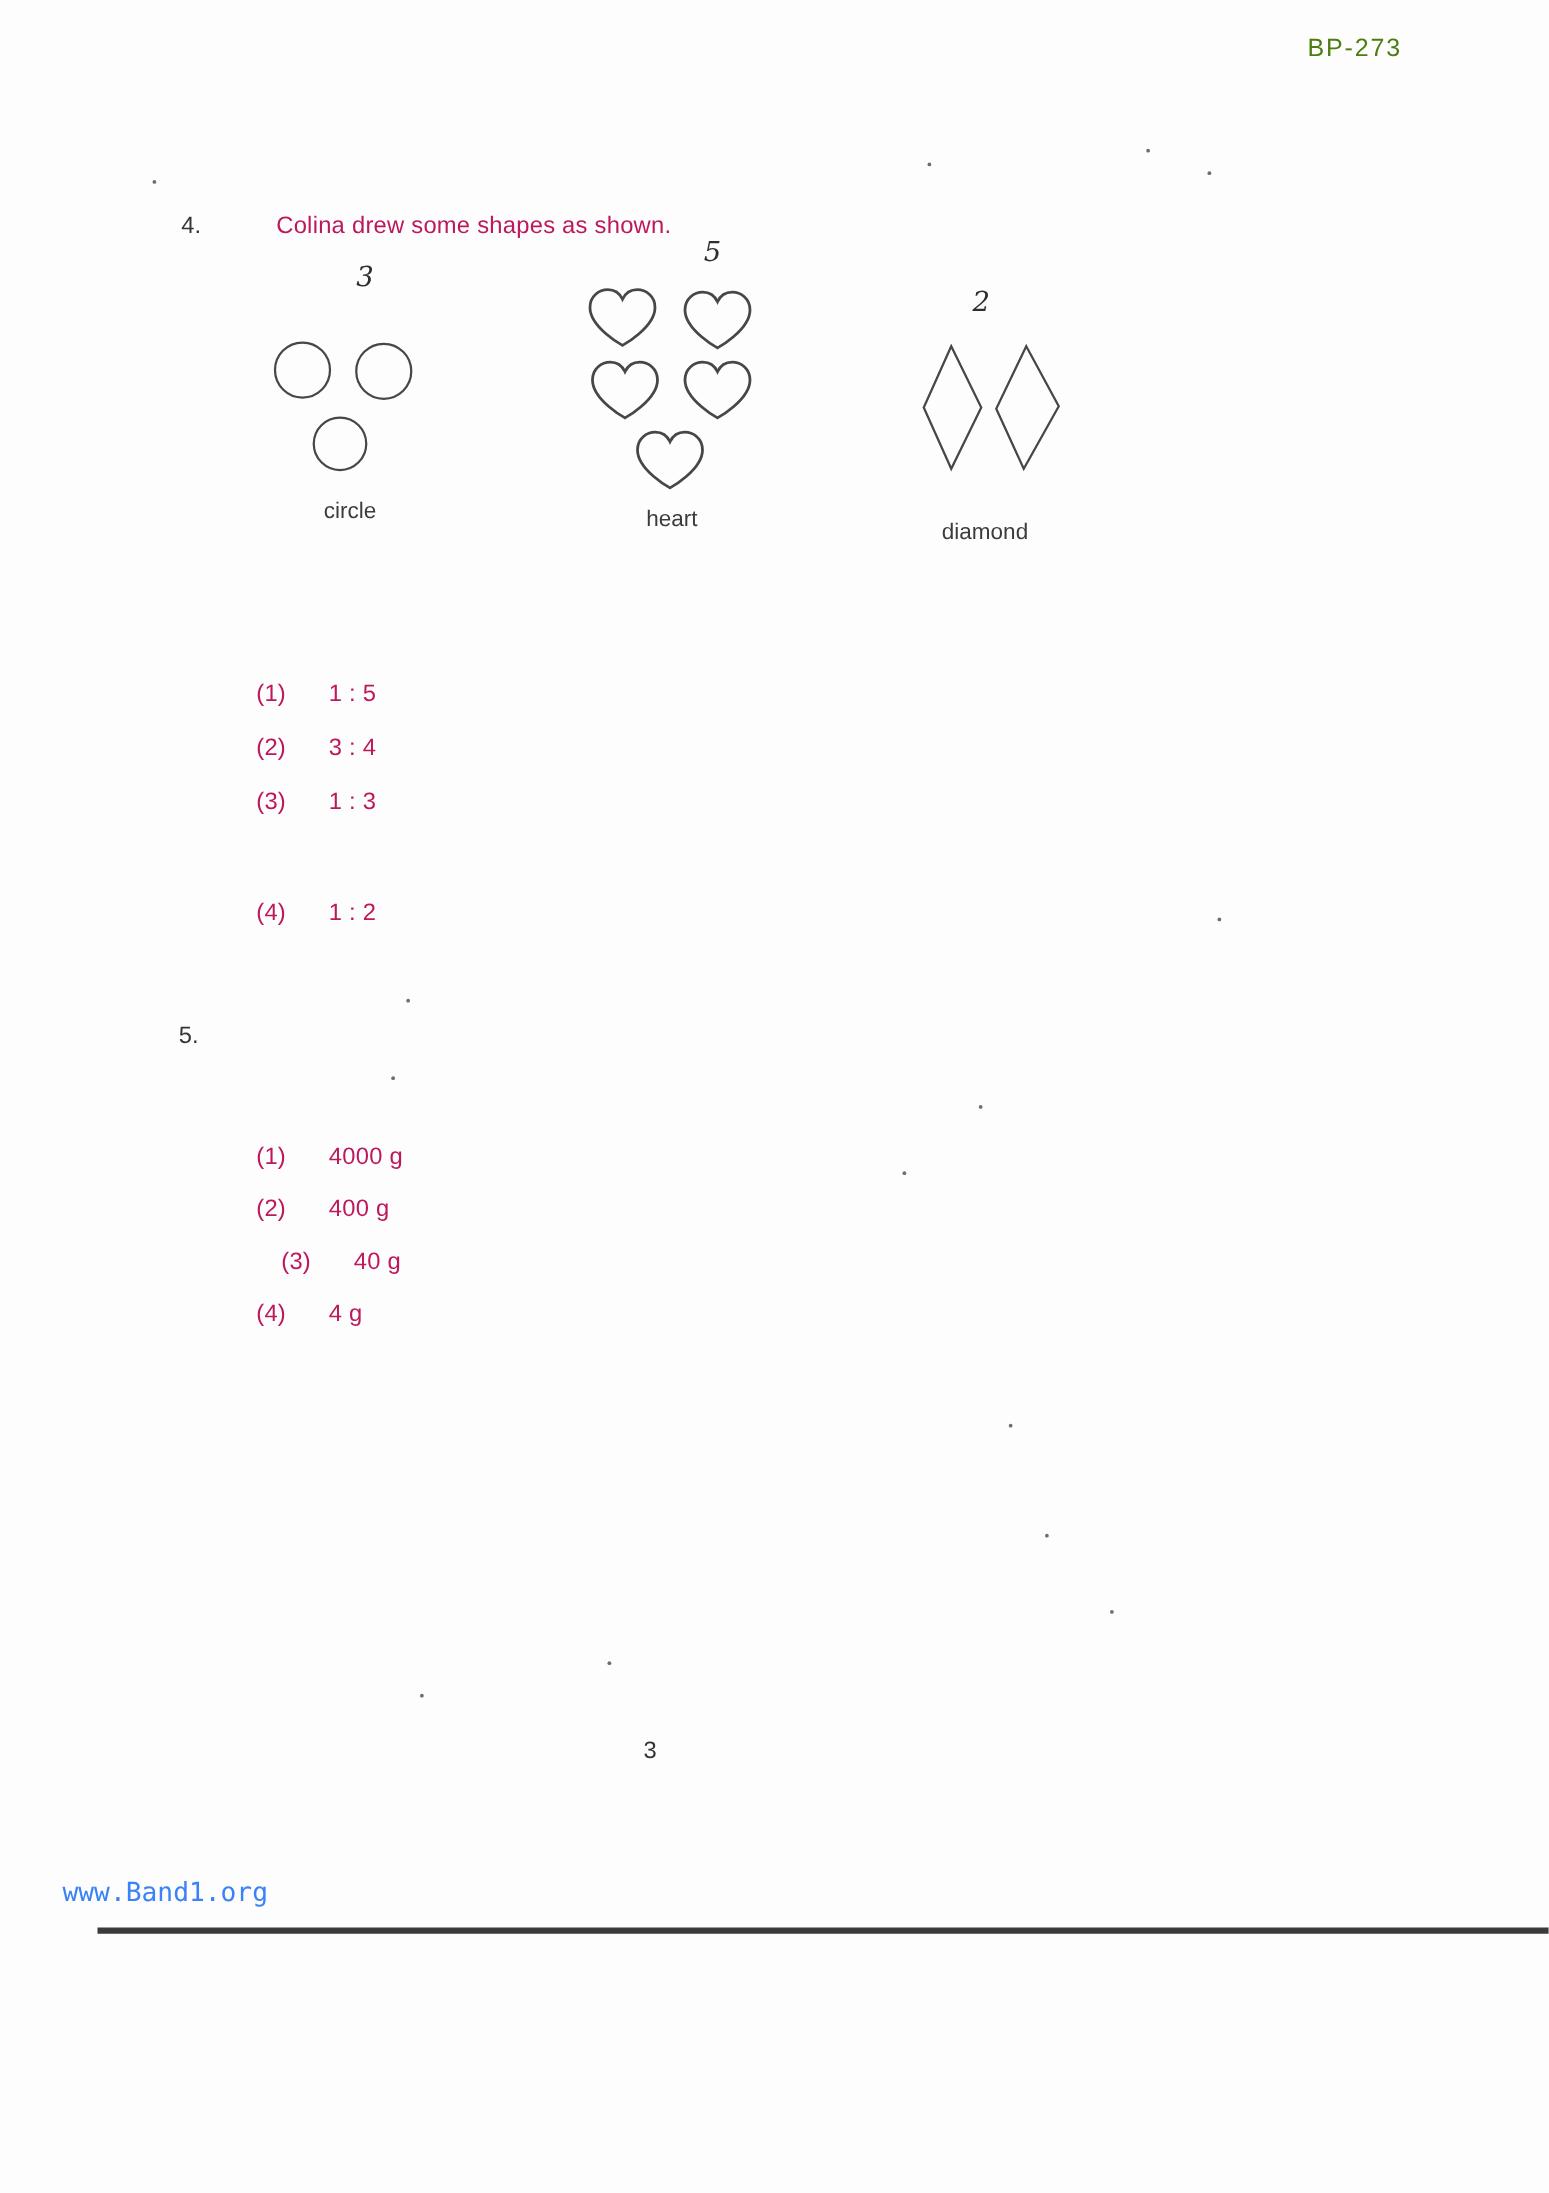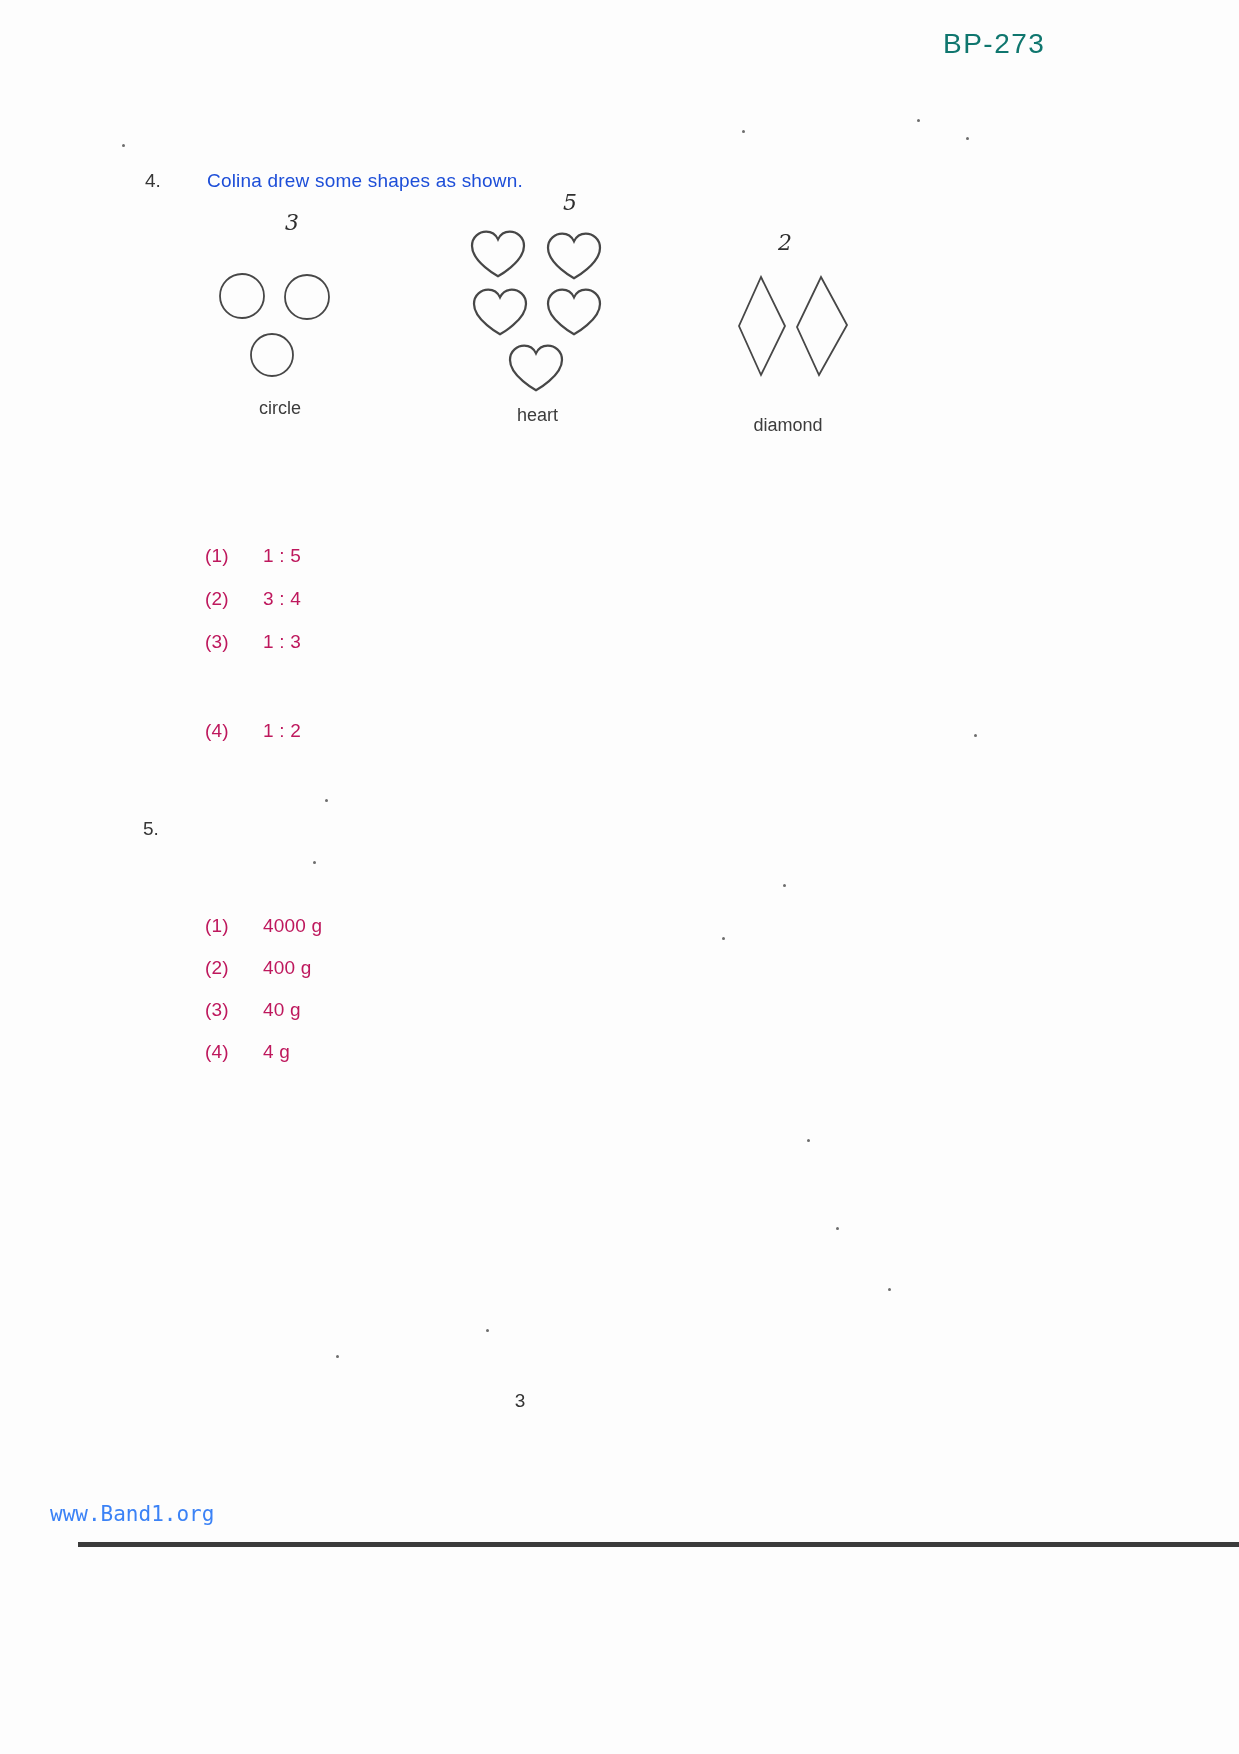--- a/index.html
+++ b/index.html
@@ -15,35 +15,36 @@
     color: #3a3a3a;
     overflow: hidden;
   }
   .page {
     position: absolute;
     inset: 0;
   }
   .header-code {
     position: absolute;
     top: 28px;
-    left: 943px;
-    font-size: 28px;
+    left: 1046px;
+    font-size: 20px;
     letter-spacing: 1.5px;
-    color: #0f766e;
+    color: #4d7c0f;
   }
   .q-number {
     position: absolute;
     font-size: 19px;
     color: #363636;
   }
   .q-text {
     position: absolute;
     font-size: 19px;
-    color: #1d4ed8;
+    color: #be185d;
     letter-spacing: 0.2px;
+    margin-left: 14px;
   }
   .shape-count {
     position: absolute;
     font-family: "DejaVu Serif", serif;
     font-style: italic;
     font-size: 22px;
     color: #2f2f2f;
     text-align: center;
   }
   .shape-svg {
@@ -162,21 +163,21 @@
   </div>
 
   <div class="q-number" style="top:818px; left:143px;">5.</div>
 
   <div class="option" style="top:915px;">
     <span class="opt-num">(1)</span><span>4000 g</span>
   </div>
   <div class="option" style="top:957px;">
     <span class="opt-num">(2)</span><span>400 g</span>
   </div>
-  <div class="option" style="top:999px;">
+  <div class="option" style="top:999px;margin-left:20px;">
     <span class="opt-num">(3)</span><span>40 g</span>
   </div>
   <div class="option" style="top:1041px;">
     <span class="opt-num">(4)</span><span>4 g</span>
   </div>
 
   <div class="page-number">3</div>
 
   <div class="footer-url">www.Band1.org</div>
 

